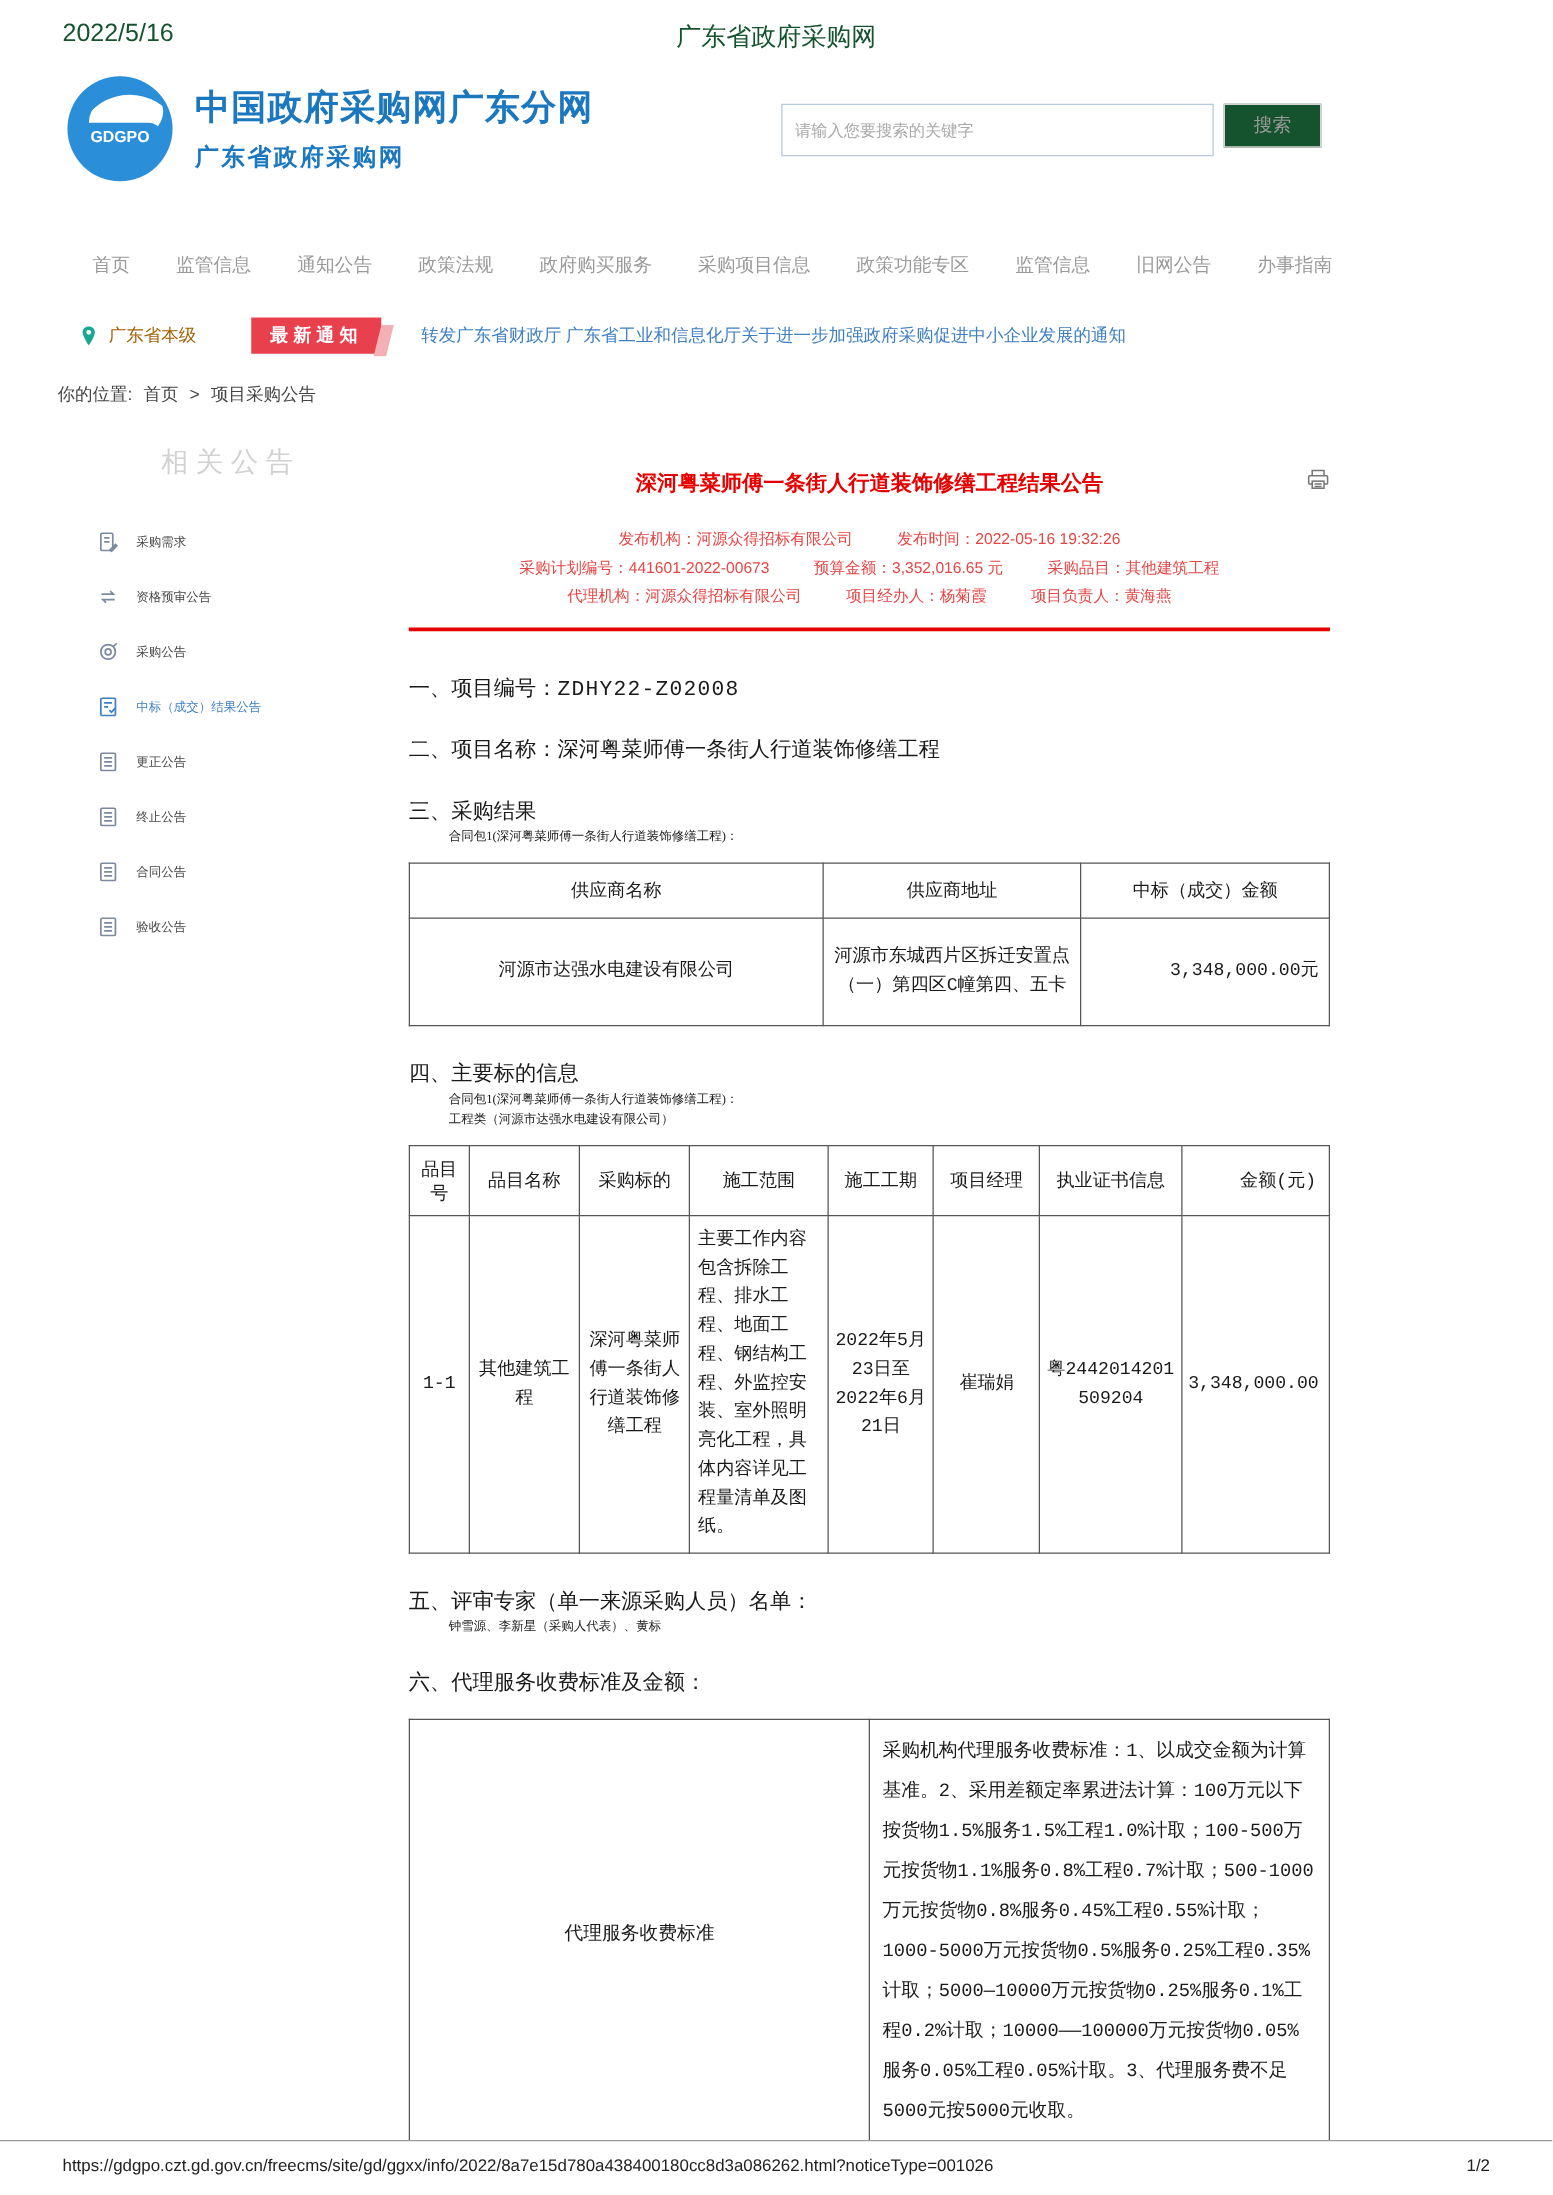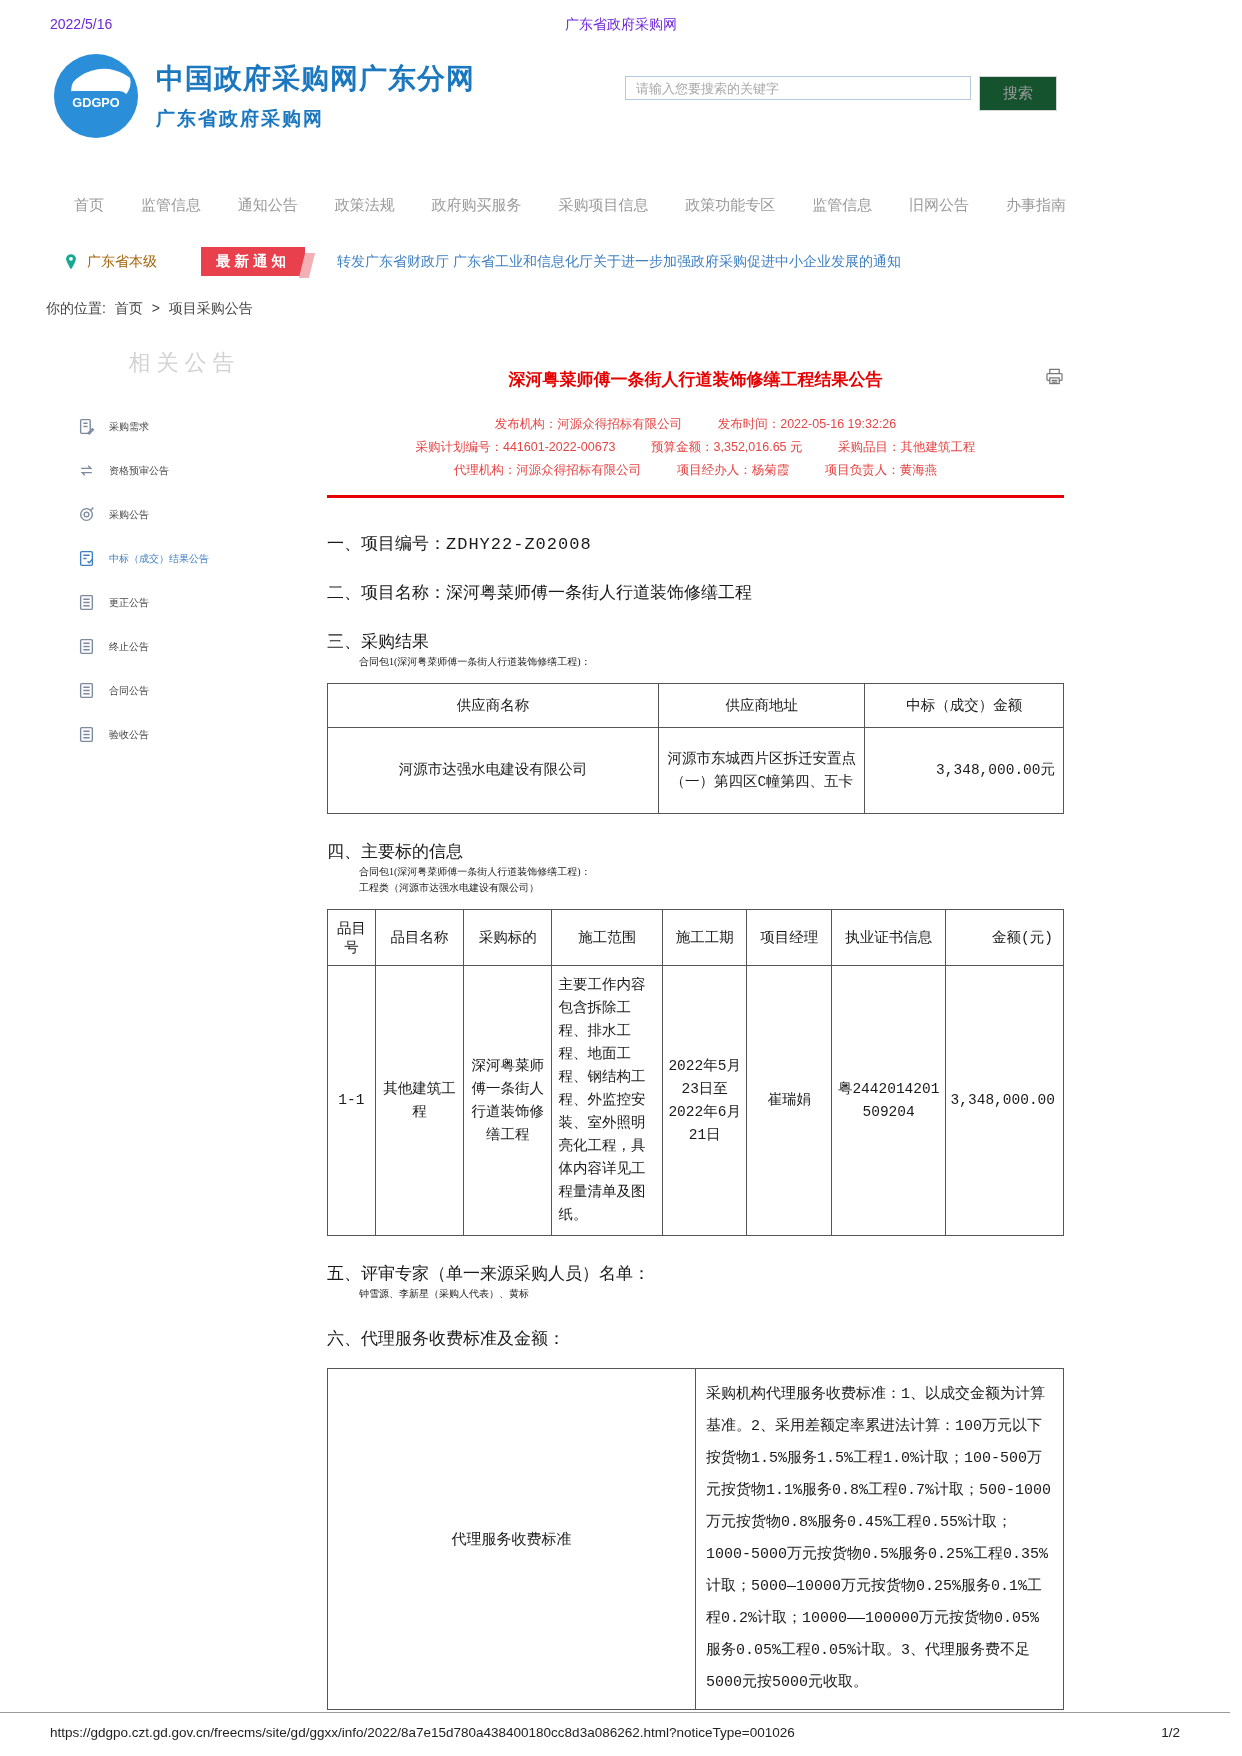--- a/index.html
+++ b/index.html
@@ -2,36 +2,36 @@
 <html lang="zh" style="--brand_blue: #1b77be; --title_red: #e60000; --meta_red: #e64545; --badge_red: #e8414d; --link_blue: #3e7fc1; --pin_teal: #16a892;"><head>
 <meta charset="utf-8">
 <style>
   * { margin:0; padding:0; box-sizing:border-box; }
   html,body { width:1242px; height:1756px; background:#fff; overflow:hidden;
               font-family:"Liberation Sans","DejaVu Sans",sans-serif; color:#333; }
   body { position:relative; }
   a { text-decoration:none; color:inherit; cursor:pointer; }
 
   
-  .print-header { position:relative; padding:16px 50px 0; font-size:14px; color:#6d28d9; }
+  .print-header { position:relative; padding:16px 50px 0; font-size:20px; color:#14532d; }
   .ph-title { position:absolute; left:0; right:0; top:16px; text-align:center; }
-  .print-footer { position:absolute; left:0; right:12px; bottom:0; height:44px; background:#fff;
+  .print-footer { position:absolute; left:0; right:0; bottom:0; height:44px; background:#fff;
                   border-top:1px solid #9a9a9a; display:flex; justify-content:space-between;
                   padding:12px 50px 0; font-size:13.5px; color:#222; z-index:5; }
 
   .page-inner { padding:0 52px; }
 
   
   .site-header { display:flex; align-items:center; margin-top:20px; width:1005px; }
   .logo { display:block; width:88px; height:88px; flex:0 0 auto; }
   .brand { margin-left:16px; }
   .brand-title { font-size:28px; font-weight:bold; color:var(--brand_blue,#1b77be); letter-spacing:1px; }
   .brand-sub   { font-size:19px; font-weight:bold; color:var(--brand_blue,#1b77be); margin-top:8px; letter-spacing:2px; }
   .search { margin-left:auto; align-self:flex-start; margin-top:24px; display:flex; }
-  .search-input { width:346px; height:24px; border:1px solid #b7c9de; padding:0 10px;
+  .search-input { width:346px; height:42px; border:1px solid #b7c9de; padding:0 10px;
                   font-size:13px; color:#555; outline:none; }
   .search-input::placeholder { color:#a9a9a9; }
   .search-btn { width:78px; height:35px; margin-left:8px; border:1px solid #d4d4d4; background:#14532d;
                 font-size:15px; color:#9a9a9a; cursor:pointer; }
 
   
   .nav { display:flex; justify-content:space-between; width:992px; margin:56px 0 0 22px;
          font-size:15px; color:#9a9a9a; }
 
   

